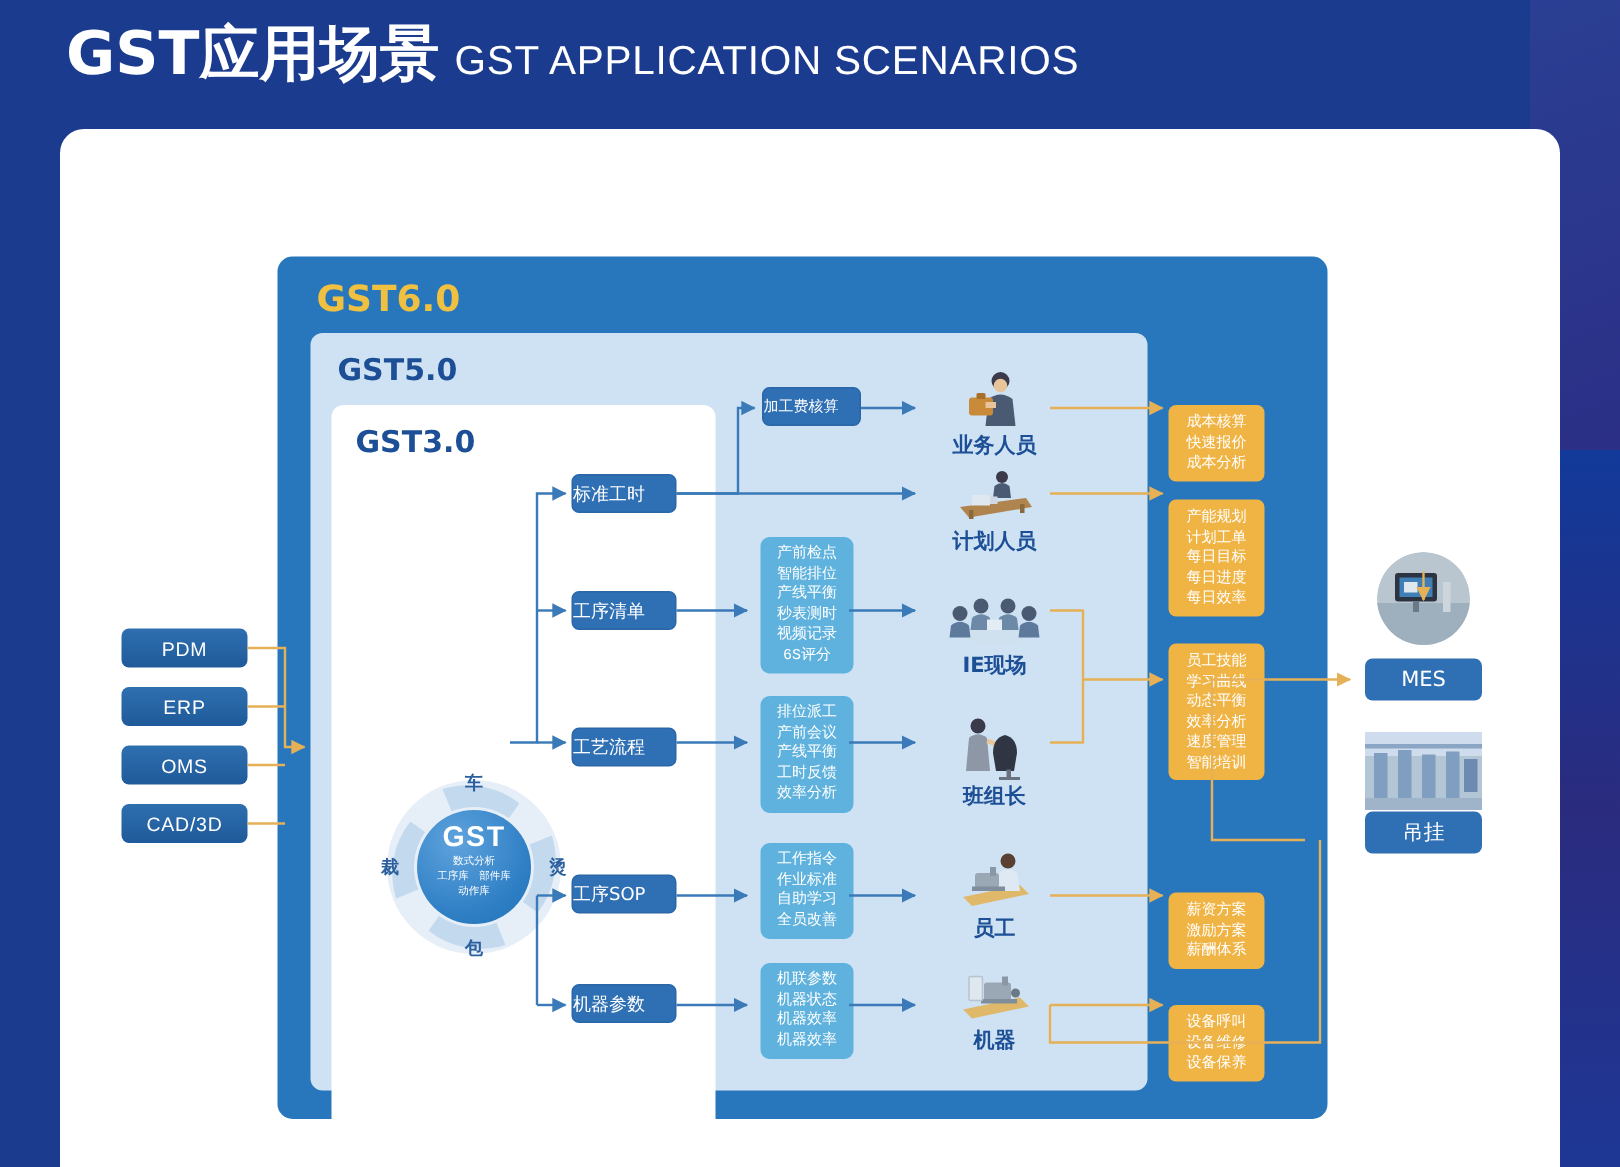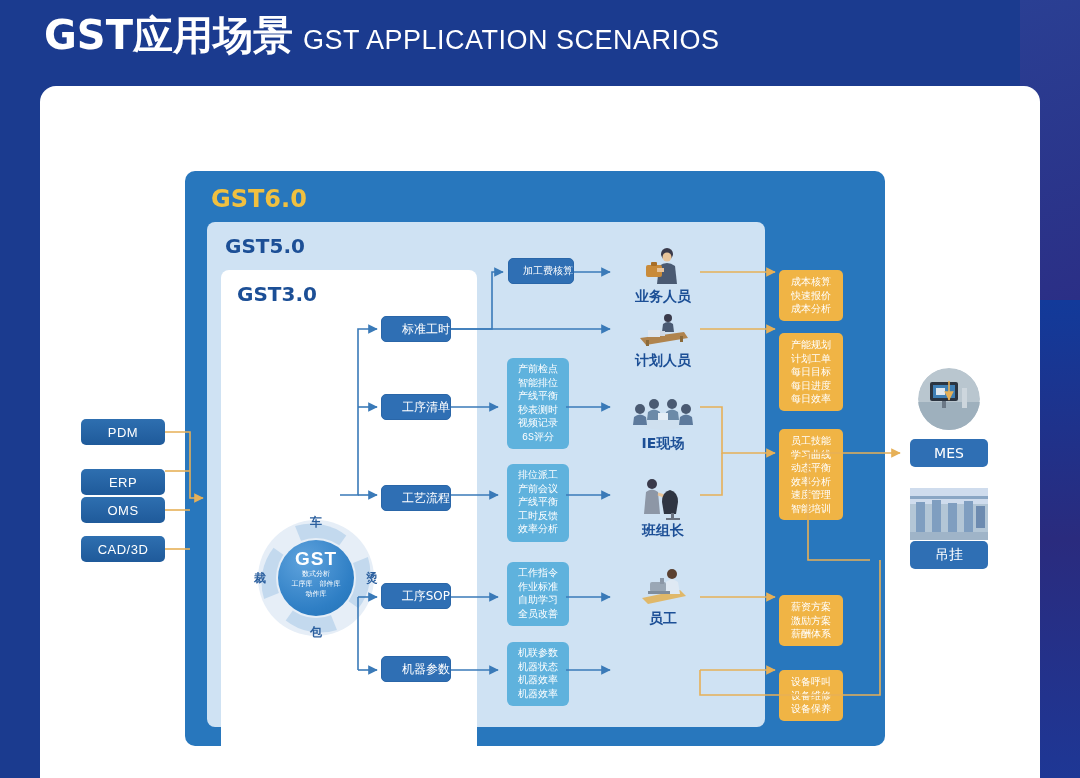--- a/index.html
+++ b/index.html
@@ -78,21 +78,21 @@
     border-radius:5px; color:#fff; font-size:13px;
     display:flex; align-items:center; justify-content:center;
     font-family:"Liberation Sans",sans-serif; letter-spacing:.5px;
   }
 
   
   .pbox{
     position:absolute; width:70px; height:26px;
     background:#2f6fb4; border:1px solid #2a66a8;
     border-radius:5px; color:#fff; font-size:12px;
-    display:flex; align-items:center; justify-content:flex-end;
+    display:flex; align-items:center; justify-content:flex-start;
     font-family:"DejaVu Sans","Liberation Sans",sans-serif;
     white-space:nowrap;
   }
 
   
   .fbox{
     position:absolute; width:62px;
     background:#5fb2dd; border-radius:6px;
     color:#ffffff; font-size:10px; line-height:13.5px;
     text-align:center; padding:5px 2px;
@@ -160,21 +160,21 @@
 <div class="header">
   <span class="cn">GST应用场景</span>
   <span class="en">GST APPLICATION SCENARIOS</span>
 </div>
 
 <div class="card">
 
   <div class="srcbox" style="left:41px; top:333px;">
       <span>PDM</span>
     </div>
-  <div class="srcbox" style="left:41px; top:372px;margin-top:11px;">
+  <div class="srcbox" style="left:41px; top:372px;">
       <span>ERP</span>
     </div>
   <div class="srcbox" style="left:41px; top:411px;">
       <span>OMS</span>
     </div>
   <div class="srcbox" style="left:41px; top:450px;">
       <span>CAD/3D</span>
     </div>
 
   <div class="panel6">
@@ -332,20 +332,33 @@
         <circle cx="38" cy="8" r="5" fill="#5a4030"></circle>
         <path d="M32 16 q6 -5 12 0 l2 12h-16z" fill="#dfe9f3"></path>
         <rect x="16" y="16" width="16" height="10" rx="2" fill="#9aa7b5"></rect>
         <rect x="14" y="25" width="22" height="3" fill="#7f8d9c"></rect>
         <rect x="26" y="12" width="4" height="6" fill="#8b97a6"></rect>
       </svg>
     </div>
     <div class="lbl">员工</div>
   </div>
 
+  <div class="role" style="left:578px; top:555px;">
+    <div class="art">
+      <svg width="58" height="42" viewBox="0 0 58 42">
+        <polygon points="8,32 46,24 52,30 14,38" fill="#e0b869"></polygon>
+        <rect x="22" y="14" width="18" height="12" rx="2" fill="#9aa7b5"></rect>
+        <rect x="20" y="25" width="24" height="3" fill="#7f8d9c"></rect>
+        <rect x="12" y="10" width="9" height="16" rx="1" fill="#dfe7ef" stroke="#b6c3d0"></rect>
+        <rect x="34" y="10" width="4" height="6" fill="#8b97a6"></rect>
+        <circle cx="43" cy="21" r="3" fill="#6b7886"></circle>
+      </svg>
+    </div>
+    <div class="lbl">机器</div>
+  </div>
 
   <div class="ybox" style="left:739px; top:156px;">
     <div>成本核算</div>
     <div>快速报价</div>
     <div>成本分析</div>
   </div>
   <div class="ybox" style="left:739px; top:219px;">
     <div>产能规划</div>
     <div>计划工单</div>
     <div>每日目标</div>

